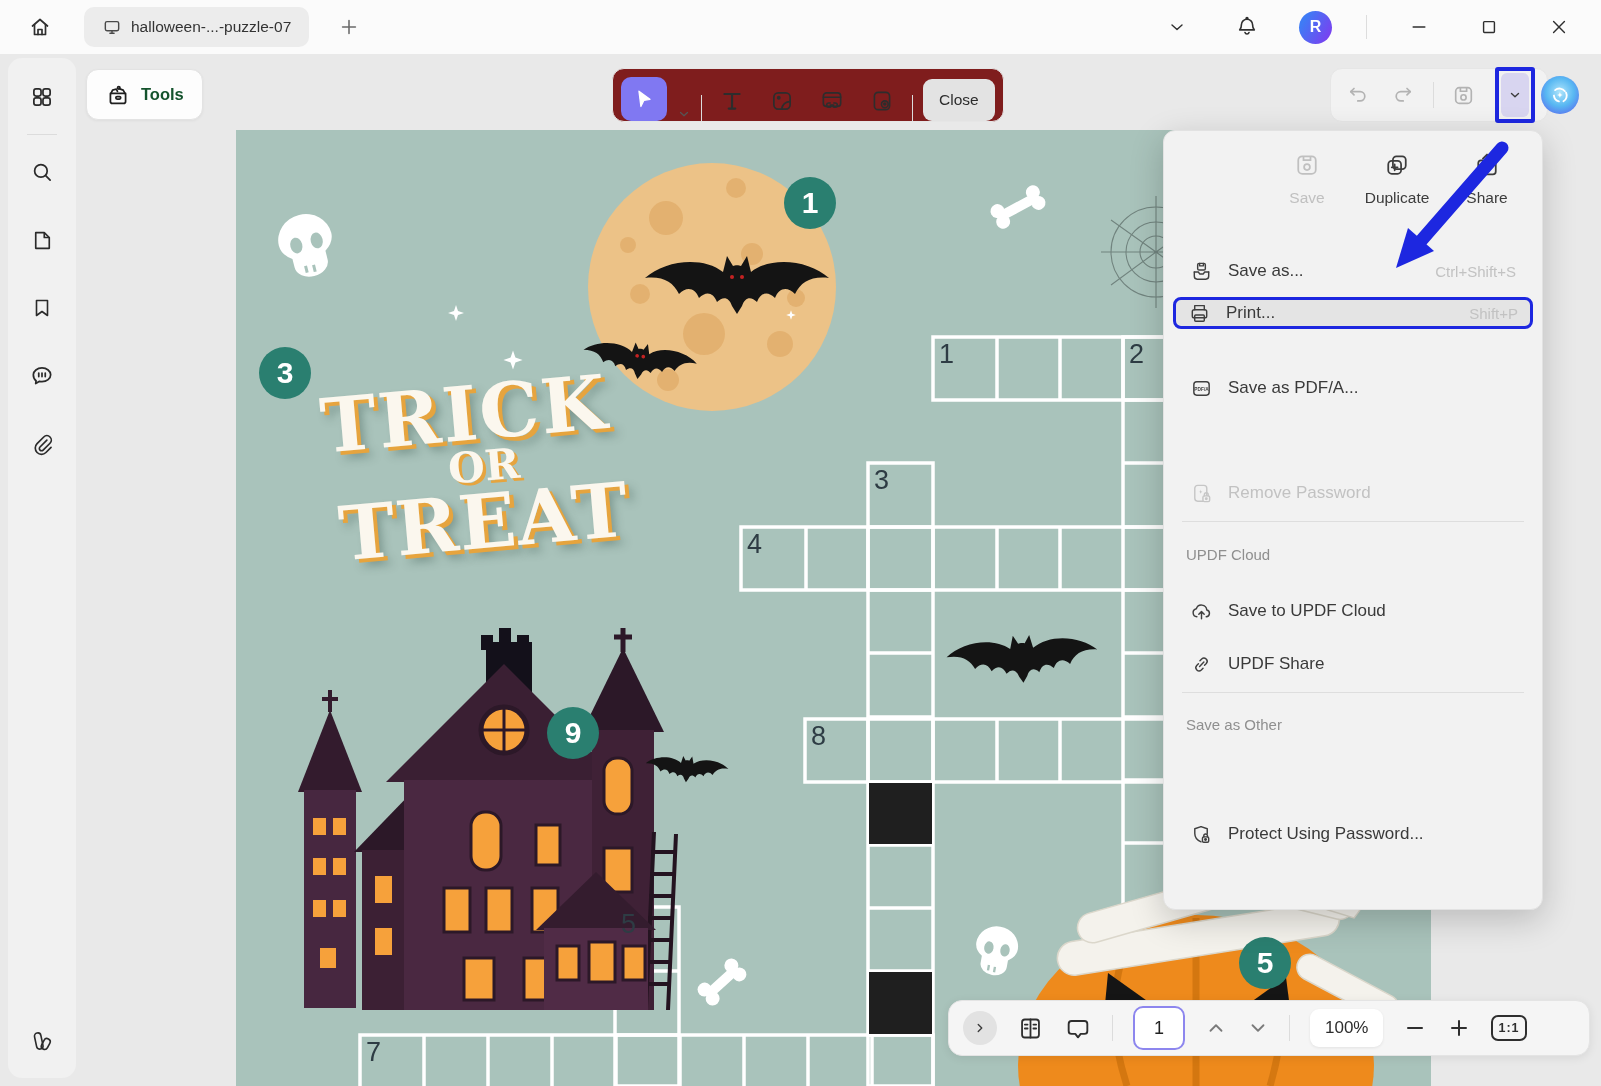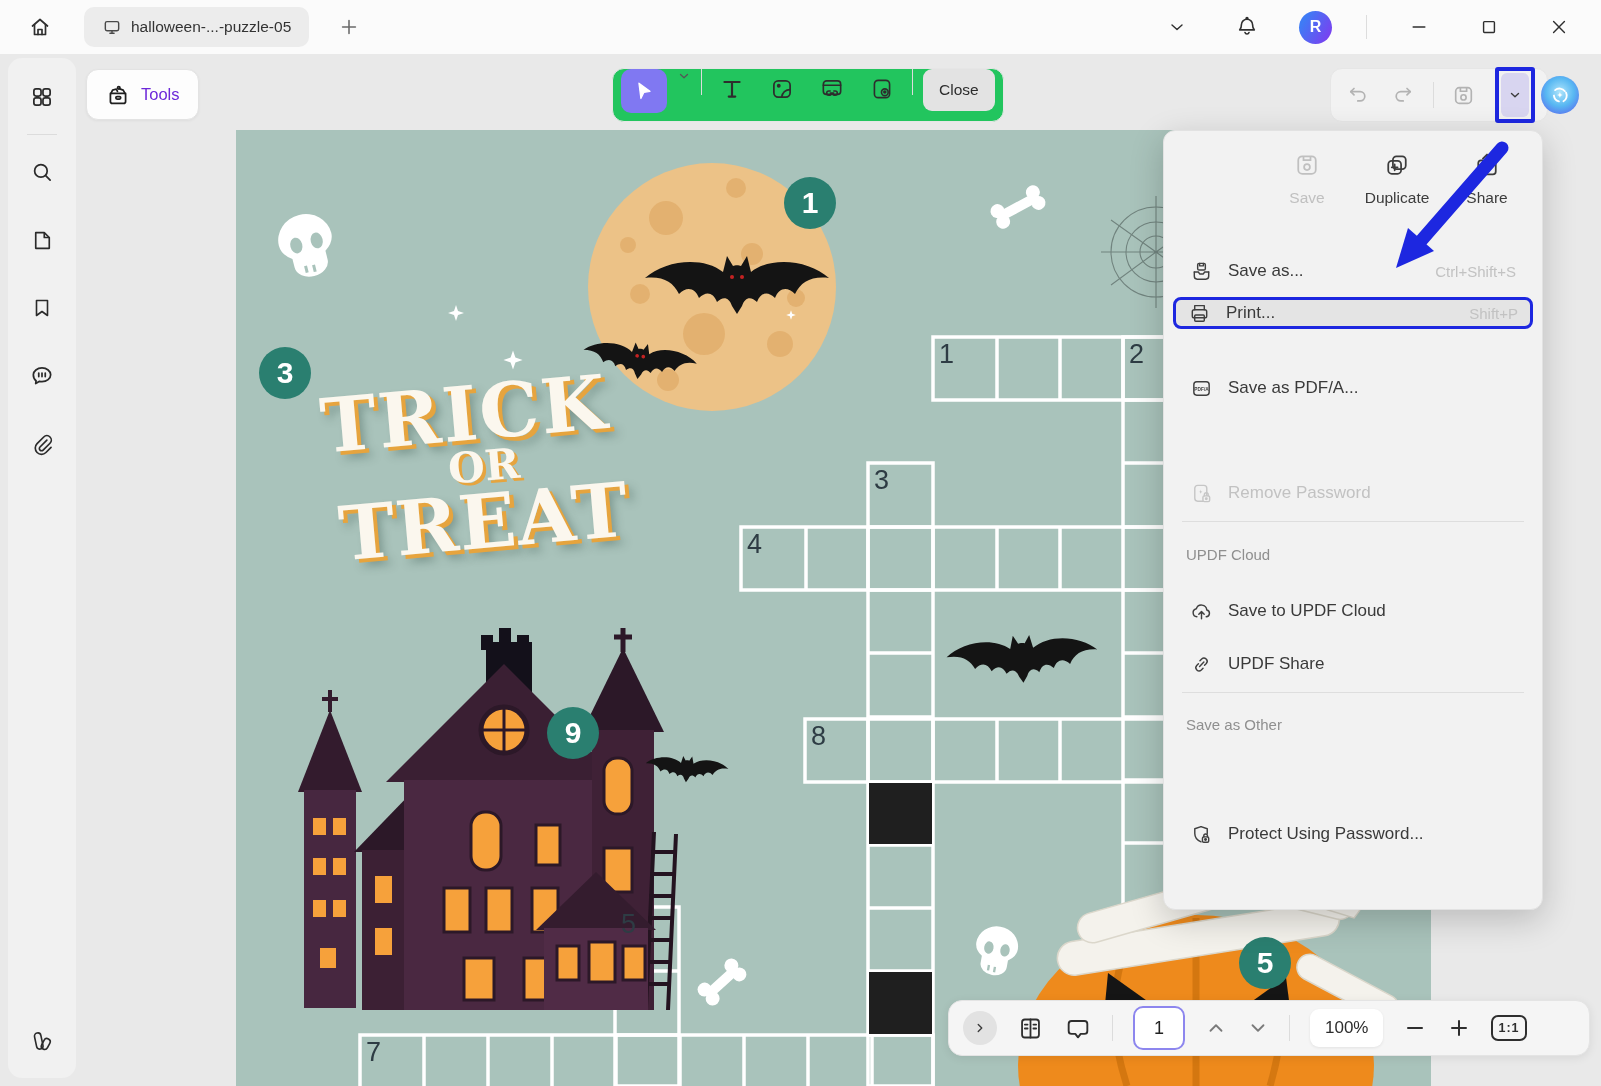--- a/index.html
+++ b/index.html
@@ -10,22 +10,22 @@
   .tb-icon{width:36px;height:36px;display:flex;align-items:center;justify-content:center;border-radius:8px;color:#2f2f2f}
   #home-btn{margin-left:22px}
   #tab{margin-left:26px;height:40px;background:#ececec;border-radius:10px;display:flex;align-items:center;padding:0 18px;gap:9px;color:#3b3b3b}
   #tab .tab-title{font-size:15.5px;color:#333}
   #new-tab{margin-left:22px;color:#6a6a6a}
   #tb-right{margin-left:auto;display:flex;align-items:center;gap:34px;margin-right:24px;color:#2f2f2f}
   .tb-divider{width:1px;height:24px;background:#ddd}
   #avatar{width:33px;height:33px;border-radius:50%;background:linear-gradient(120deg,#3f7bf5 20%,#7b3ff0 90%);color:#fff;display:flex;align-items:center;justify-content:center;font-size:16px;font-weight:bold}
   
   #tools-btn{position:absolute;left:86px;top:69px;height:51px;background:#fdfdfd;border:1px solid #e3e3e3;border-radius:12px;display:flex;align-items:center;padding:0 18px;gap:10px;box-shadow:0 1px 3px rgba(0,0,0,.05);z-index:5}
-  #tools-btn span{font-size:16.5px;font-weight:normal;color:#6d28d9}
-  #center-toolbar{position:absolute;left:612px;top:68px;height:54px;background:#22c55e;border:1px solid #e6e6e6;border-radius:12px;display:flex;align-items:flex-start;padding:0 8px;gap:10px;z-index:5}
+  #tools-btn span{font-size:16.5px;font-weight:bold;color:#14532d}
+  #center-toolbar{position:absolute;left:612px;top:68px;height:54px;background:#7f1d1d;border:1px solid #e6e6e6;border-radius:12px;display:flex;align-items:flex-end;padding:0 8px;gap:10px;z-index:5}
   .ct-btn{width:40px;height:40px;display:flex;align-items:center;justify-content:center;border-radius:9px;color:#2d2d2d}
   #select-tool{width:46px;height:44px;background:#8078f2;border-radius:10px;display:flex;align-items:center;justify-content:center}
   .v-div{width:1px;height:26px;background:#dcdcdc}
   #close-btn{height:42px;background:#e3e3e3;border-radius:9px;padding:0 16px;display:flex;align-items:center;font-size:15.5px;color:#2d2d2d}
   #right-toolbar{position:absolute;left:1330px;top:68px;width:218px;height:54px;background:#f2f2f2;border:1px solid #e6e6e6;border-radius:12px;display:flex;align-items:center;padding:0 12px;gap:15px;z-index:5}
   .gray-icon{color:#b3b3b3}
   #chevron-wrap{border:4px solid #1d27e0;border-radius:3px;padding:2px;margin-left:2px}
   #save-menu-chevron{width:28px;height:44px;background:#d8d5f0;border-radius:6px;display:flex;align-items:center;justify-content:center;color:#3c3c3c}
   #ai-logo{position:absolute;left:1541px;top:76px;width:38px;height:38px;border-radius:50%;background:radial-gradient(circle at 50% 42%,#aee4fb 0%,#58b8f2 48%,#5a55ee 100%);display:flex;align-items:center;justify-content:center;z-index:6}
   
@@ -73,21 +73,21 @@
         <path d="M4.5 11 12 4.5 19.5 11"></path>
         <path d="M6.5 9.5V19.5h11V9.5"></path>
         <path d="M10 19.5v-5h4v5"></path>
       </svg>
   </div>
   <div id="tab">
     <svg width="20" height="20" viewBox="0 0 24 24" fill="none" stroke="#4a4a4a" stroke-width="1.7" stroke-linecap="round">
         <rect x="4" y="5.5" width="16" height="11" rx="2"></rect>
         <path d="M9.5 19.5h5M12 16.5v3"></path>
       </svg>
-    <span class="tab-title">halloween-...-puzzle-05</span>
+    <span class="tab-title">halloween-...-puzzle-07</span>
   </div>
   <div class="tb-icon" id="new-tab">
     <svg width="22" height="22" viewBox="0 0 24 24" fill="none" stroke="currentColor" stroke-width="1.7" stroke-linecap="round">
         <path d="M12 5v14M5 12h14"></path>
       </svg>
   </div>
   <div id="tb-right">
     <div class="tb-icon">
       <svg width="20" height="20" viewBox="0 0 24 24" fill="none" stroke="currentColor" stroke-width="1.7" stroke-linecap="round" stroke-linejoin="round">
           <path d="M6 9.5l6 5.5 6-5.5"></path>

